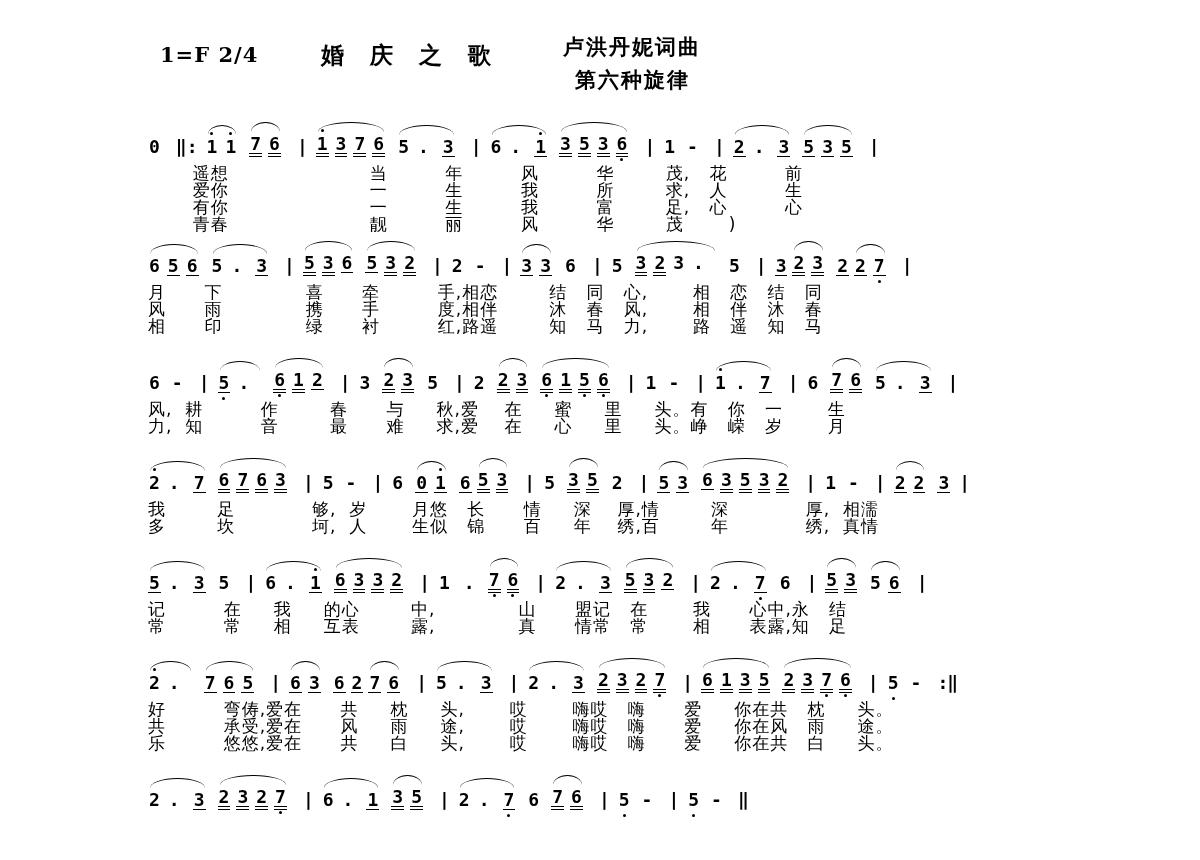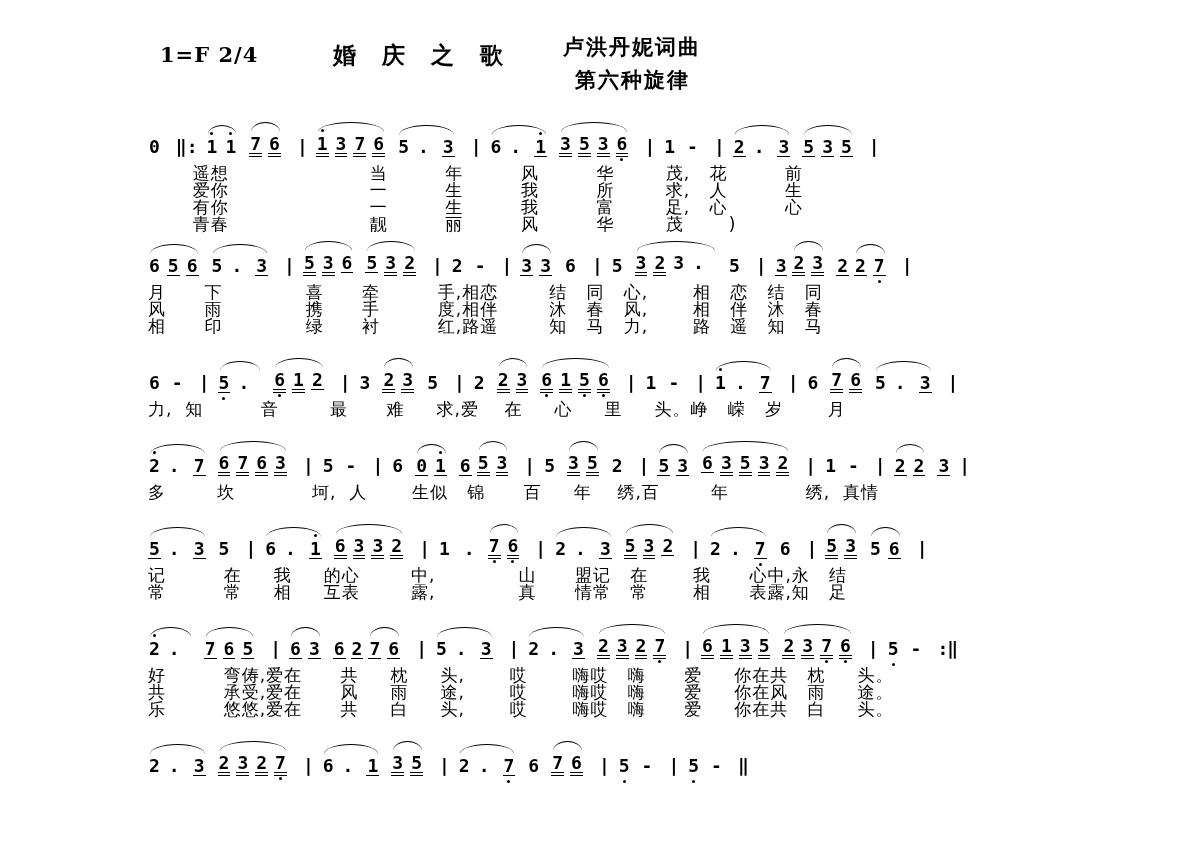--- a/index.html
+++ b/index.html
@@ -1,19 +1,19 @@
 <!DOCTYPE html>
 <html><head>
 <meta charset="utf-8">
 <style>
   html,body{margin:0;padding:0;background:#fff;}
   .page{position:relative;width:1200px;height:860px;background:#ffffff;color:#000;overflow:hidden;}
   
   .key-sig{position:absolute;left:160px;top:42px;font:bold 21px "DejaVu Serif",serif;letter-spacing:1px;}
-  .song-title{position:absolute;left:333px;top:40px;font:bold 23px "DejaVu Sans",sans-serif;letter-spacing:9px;}
+  .song-title{position:absolute;left:321px;top:40px;font:bold 23px "DejaVu Sans",sans-serif;letter-spacing:9px;}
   .credit{position:absolute;left:563px;top:33px;font:bold 21px "DejaVu Sans",sans-serif;letter-spacing:2px;}
   .subtitle{position:absolute;left:575px;top:66px;font:bold 21px "DejaVu Sans",sans-serif;letter-spacing:2px;}
   
   #systems{position:absolute;left:148px;top:120px;width:640px;}
   .system{margin-bottom:21px;}
   .system:first-child{margin-bottom:6px;}
   .notation{height:32px;padding-top:13px;white-space:nowrap;font:bold 18px "DejaVu Sans Mono",monospace;}
   .note{display:inline-block;position:relative;line-height:18px;margin:0 11px 0 0;padding:0 1px;}
   .note.u1{border-bottom:1.5px solid #000;margin-right:5px;}
   .note.u2{border-bottom:4px double #000;margin-right:5px;}
@@ -47,24 +47,26 @@
         <div class="lyric">       青春                      靓         丽         风         华        茂       )</div>
       </div>
       <div class="system">
         <div class="notation"><span class="slur"><span class="note">6</span><span class="note u1">5</span><span class="note u1">6</span></span><span class="slur"><span class="note">5</span><span class="augdot">.</span><span class="note u1">3</span></span><span class="bar">|</span><span class="slur"><span class="note u2">5</span><span class="note u2">3</span><span class="note u1">6</span></span><span class="slur"><span class="note u1">5</span><span class="note u2">3</span><span class="note u2">2</span></span><span class="bar">|</span><span class="note">2</span><span class="dash">-</span><span class="bar">|</span><span class="slur"><span class="note u1">3</span><span class="note u1">3</span></span><span class="note">6</span><span class="bar">|</span><span class="note">5</span><span class="slur"><span class="note u2">3</span><span class="note u2">2</span><span class="note">3</span><span class="augdot">.</span></span><span class="note">5</span><span class="bar">|</span><span class="note u1">3</span><span class="slur"><span class="note u2">2</span><span class="note u2">3</span></span><span class="note u1">2</span><span class="slur"><span class="note u1">2</span><span class="note ob u1">7</span></span><span class="bar">|</span></div>
         <div class="lyric">月      下             喜      牵         手,相恋        结   同   心,       相   恋   结   同</div>
         <div class="lyric">风      雨             携      手         度,相伴        沐   春   风,       相   伴   沐   春</div>
         <div class="lyric">相      印             绿      衬         红,路遥        知   马   力,       路   遥   知   马</div>
       </div>
       <div class="system">
         <div class="notation"><span class="note">6</span><span class="dash">-</span><span class="bar">|</span><span class="slur"><span class="note ob u1">5</span><span class="augdot">.</span></span><span class="slur"><span class="note ob u2">6</span><span class="note u2">1</span><span class="note u1">2</span></span><span class="bar">|</span><span class="note">3</span><span class="slur"><span class="note u2">2</span><span class="note u2">3</span></span><span class="note">5</span><span class="bar">|</span><span class="note">2</span><span class="slur"><span class="note u2">2</span><span class="note u2">3</span></span><span class="slur"><span class="note ob u2">6</span><span class="note u2">1</span><span class="note ob u2">5</span><span class="note ob u2">6</span></span><span class="bar">|</span><span class="note">1</span><span class="dash">-</span><span class="bar">|</span><span class="slur"><span class="note oa">1</span><span class="augdot">.</span><span class="note u1">7</span></span><span class="bar">|</span><span class="note">6</span><span class="slur"><span class="note u2">7</span><span class="note u2">6</span></span><span class="slur"><span class="note">5</span><span class="augdot">.</span><span class="note u1">3</span></span><span class="bar">|</span></div>
+        <div class="lyric">风,  耕         作        春      与     秋,爱    在     蜜     里     头。有   你   一       生</div>
         <div class="lyric">力,  知         音        最      难     求,爱    在     心     里     头。峥   嵘   岁       月</div>
       </div>
       <div class="system">
         <div class="notation"><span class="slur"><span class="note oa">2</span><span class="augdot">.</span><span class="note u1">7</span></span><span class="slur"><span class="note u2">6</span><span class="note u2">7</span><span class="note u2">6</span><span class="note u2">3</span></span><span class="bar">|</span><span class="note">5</span><span class="dash">-</span><span class="bar">|</span><span class="note">6</span><span class="slur"><span class="note u1">0</span><span class="note oa u1">1</span></span><span class="note u1">6</span><span class="slur"><span class="note u2">5</span><span class="note u2">3</span></span><span class="bar">|</span><span class="note">5</span><span class="slur"><span class="note u2">3</span><span class="note u2">5</span></span><span class="note">2</span><span class="bar">|</span><span class="slur"><span class="note u1">5</span><span class="note u1">3</span></span><span class="slur"><span class="note u1">6</span><span class="note u2">3</span><span class="note u2">5</span><span class="note u2">3</span><span class="note u2">2</span></span><span class="bar">|</span><span class="note">1</span><span class="dash">-</span><span class="bar">|</span><span class="slur"><span class="note u1">2</span><span class="note u1">2</span></span><span class="note u1">3</span><span class="bar">|</span></div>
+        <div class="lyric">我        足            够,  岁       月悠   长      情     深    厚,情        深            厚,  相濡</div>
         <div class="lyric">多        坎            坷,  人       生似   锦      百     年    绣,百        年            绣,  真情</div>
       </div>
       <div class="system">
         <div class="notation"><span class="slur"><span class="note u1">5</span><span class="augdot">.</span><span class="note u1">3</span></span><span class="note">5</span><span class="bar">|</span><span class="slur"><span class="note">6</span><span class="augdot">.</span><span class="note oa u1">1</span></span><span class="slur"><span class="note u2">6</span><span class="note u2">3</span><span class="note u2">3</span><span class="note u2">2</span></span><span class="bar">|</span><span class="note">1</span><span class="augdot">.</span><span class="slur"><span class="note ob u2">7</span><span class="note ob u2">6</span></span><span class="bar">|</span><span class="slur"><span class="note">2</span><span class="augdot">.</span><span class="note u1">3</span></span><span class="slur"><span class="note u2">5</span><span class="note u2">3</span><span class="note u1">2</span></span><span class="bar">|</span><span class="slur"><span class="note">2</span><span class="augdot">.</span><span class="note ob u1">7</span></span><span class="note">6</span><span class="bar">|</span><span class="slur"><span class="note u2">5</span><span class="note u2">3</span></span><span class="slur"><span class="note">5</span><span class="note u1">6</span></span><span class="bar">|</span></div>
         <div class="lyric">记         在     我     的心        中,             山      盟记   在       我      心中,永   结</div>
         <div class="lyric">常         常     相     互表        露,             真      情常   常       相      表露,知   足</div>
       </div>
       <div class="system">
         <div class="notation"><span class="slur"><span class="note oa">2</span><span class="augdot">.</span></span><span class="slur"><span class="note u1">7</span><span class="note u1">6</span><span class="note u1">5</span></span><span class="bar">|</span><span class="slur"><span class="note u1">6</span><span class="note u1">3</span></span><span class="note u1">6</span><span class="note u1">2</span><span class="slur"><span class="note u1">7</span><span class="note u1">6</span></span><span class="bar">|</span><span class="slur"><span class="note">5</span><span class="augdot">.</span><span class="note u1">3</span></span><span class="bar">|</span><span class="slur"><span class="note">2</span><span class="augdot">.</span><span class="note u1">3</span></span><span class="slur"><span class="note u2">2</span><span class="note u2">3</span><span class="note u2">2</span><span class="note ob u2">7</span></span><span class="bar">|</span><span class="slur"><span class="note u2">6</span><span class="note u2">1</span><span class="note u2">3</span><span class="note u2">5</span></span><span class="slur"><span class="note u2">2</span><span class="note u2">3</span><span class="note ob u2">7</span><span class="note ob u2">6</span></span><span class="bar">|</span><span class="note ob">5</span><span class="dash">-</span><span class="bar final">:‖</span></div>
         <div class="lyric">好         弯俦,爱在      共     枕     头,       哎       嗨哎   嗨      爱     你在共   枕     头。</div>

